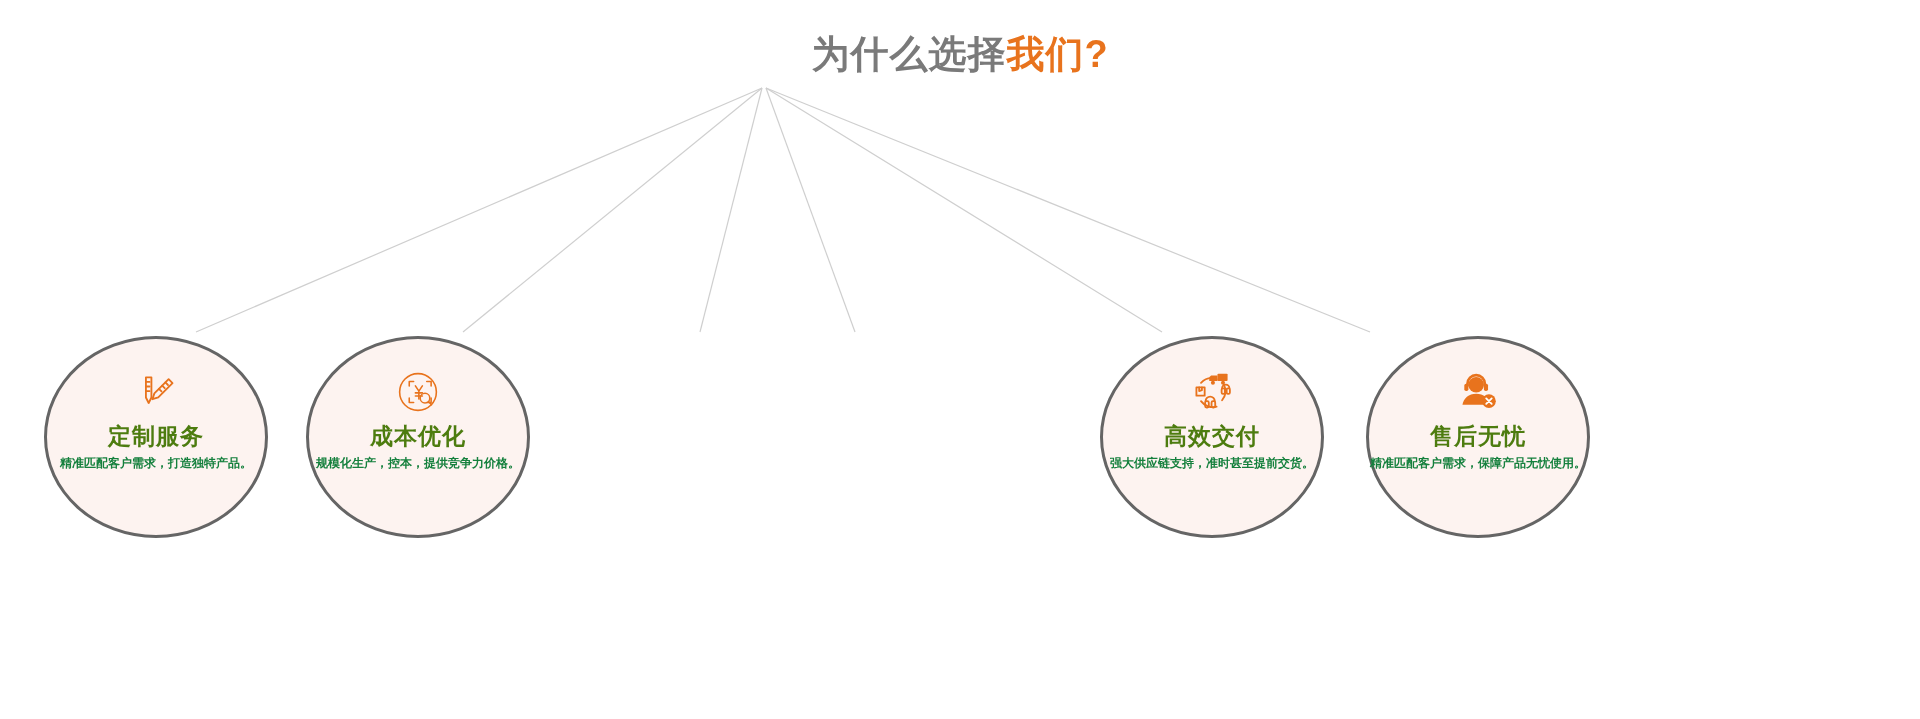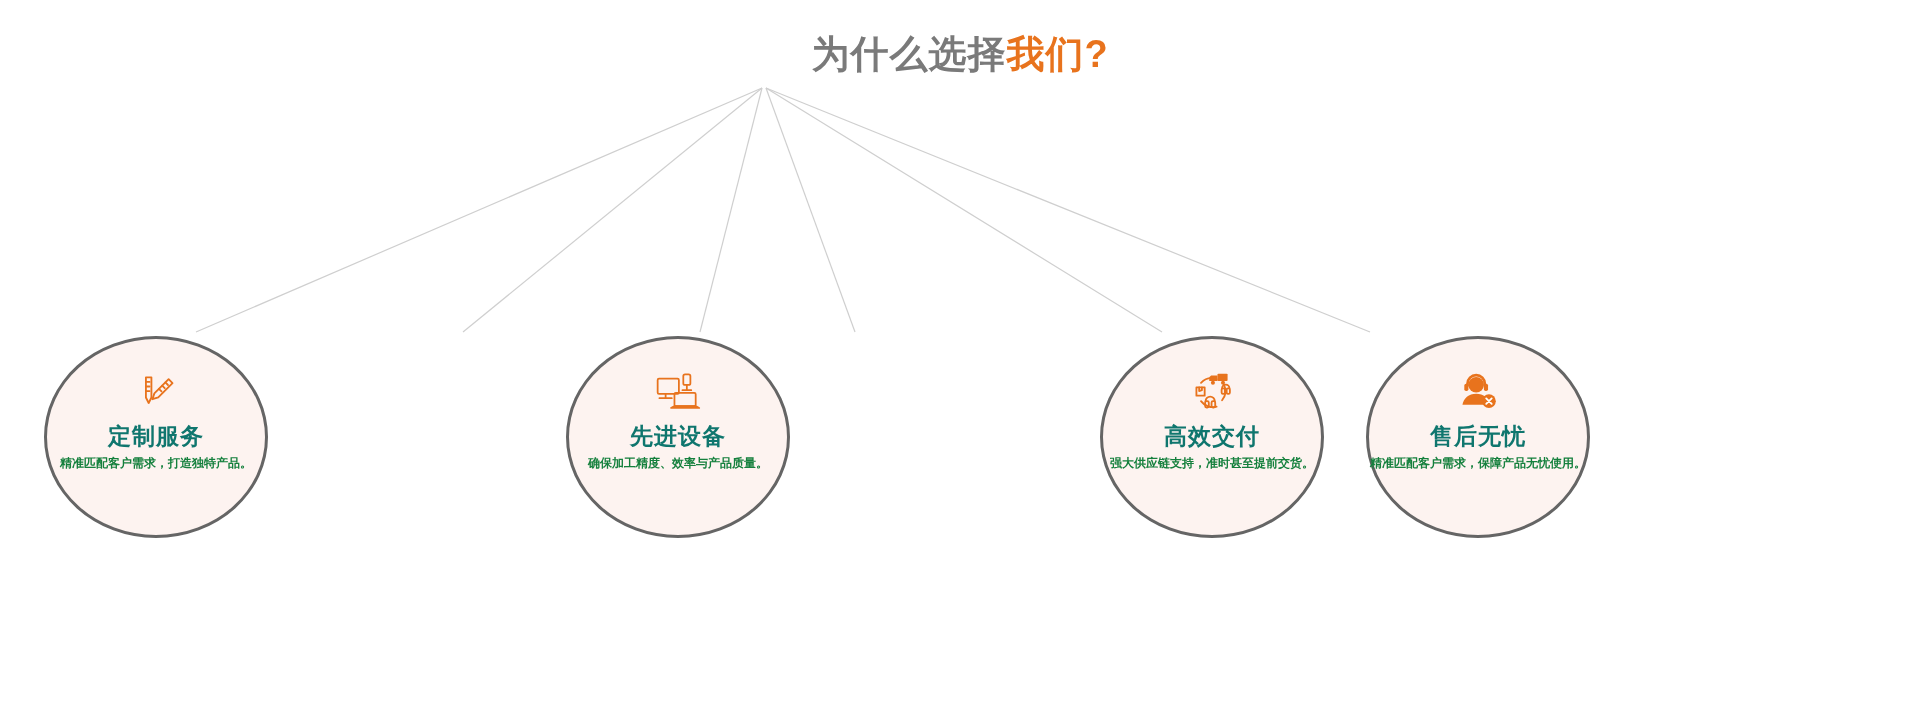--- a/index.html
+++ b/index.html
@@ -74,21 +74,21 @@
     height: 50px;
     display: flex;
     align-items: center;
     justify-content: center;
     margin-bottom: 6px;
   }
   .node-icon svg { display: block; }
   .node-title {
     font-size: 23px;
     font-weight: 700;
-    color: #0f766e;
+    color: #4d7c0f;
     letter-spacing: 1px;
     line-height: 1.15;
     white-space: nowrap;
   }
   .node-desc {
     margin-top: 7px;
     font-size: 12px;
     font-weight: 700;
     color: #15803d;
     letter-spacing: 0px;
@@ -126,36 +126,34 @@
           <g transform="rotate(45 30 22)">
             <path d="M27 8 L33 8 L33 30 L30 36 L27 30 Z"></path>
             <path d="M27 13 L31 13 M27 18 L31 18 M27 23 L31 23"></path>
           </g>
         </svg>
       </div>
       <div class="node-title">定制服务</div>
       <div class="node-desc">精准匹配客户需求，打造独特产品。</div>
     </div>
 
-
-    <div class="node" style="left:566px;">
-      <div class="node-icon">
-        <svg width="46" height="42" viewBox="0 0 52 46" fill="none" stroke="#e8731d" stroke-width="2" stroke-linejoin="round" stroke-linecap="round">
-          <rect x="3" y="8" width="24" height="17" rx="1.5"></rect>
-          <path d="M12 25 L12 30 M5 30 L19 30"></path>
-          <rect x="32" y="3" width="8" height="12" rx="2"></rect>
-          <path d="M36 15 L36 21"></path>
-          <path d="M31 21 L41 21"></path>
-          <rect x="22" y="24" width="24" height="15" rx="1.5"></rect>
-          <path d="M18 41 L50 41 L46 39 L22 39 Z"></path>
-        </svg>
-      </div>
-      <div class="node-title">先进设备</div>
-      <div class="node-desc">确保加工精度、效率与产品质量。</div>
-    </div>
+    <div class="node" style="left:306px;">
+      <div class="node-icon">
+        <svg width="42" height="42" viewBox="0 0 48 48" fill="none" stroke="#e8731d" stroke-width="1.8" stroke-linejoin="round" stroke-linecap="round">
+          <circle cx="24" cy="24" r="21"></circle>
+          <path d="M14 17 L14 12 L19 12 M34 12 L39 12 L39 17 M14 31 L14 36 L19 36 M39 31 L39 36 L34 36"></path>
+          <path d="M21 17 L25 23 L29 17 M25 23 L25 32 M21 25 L29 25 M21 28.5 L29 28.5"></path>
+          <circle cx="32" cy="31" r="5.5"></circle>
+          <path d="M36 35 L39.5 38.5"></path>
+        </svg>
+      </div>
+      <div class="node-title">成本优化</div>
+      <div class="node-desc">规模化生产，控本，提供竞争力价格。</div>
+    </div>
+
 
 
     <div class="node" style="left:1100px;">
       <div class="node-icon">
         <svg width="46" height="44" viewBox="0 0 50 48" fill="none" stroke="#e8731d" stroke-width="2" stroke-linecap="round" stroke-linejoin="round">
           <path d="M13 14 A16 16 0 0 1 30 10"></path>
           <path d="M38 16 A16 16 0 0 1 36 33"></path>
           <path d="M30 40 A16 16 0 0 1 13 34"></path>
           <g fill="#e8731d" stroke="none">
             <rect x="31" y="4" width="11" height="8" rx="1"></rect>

